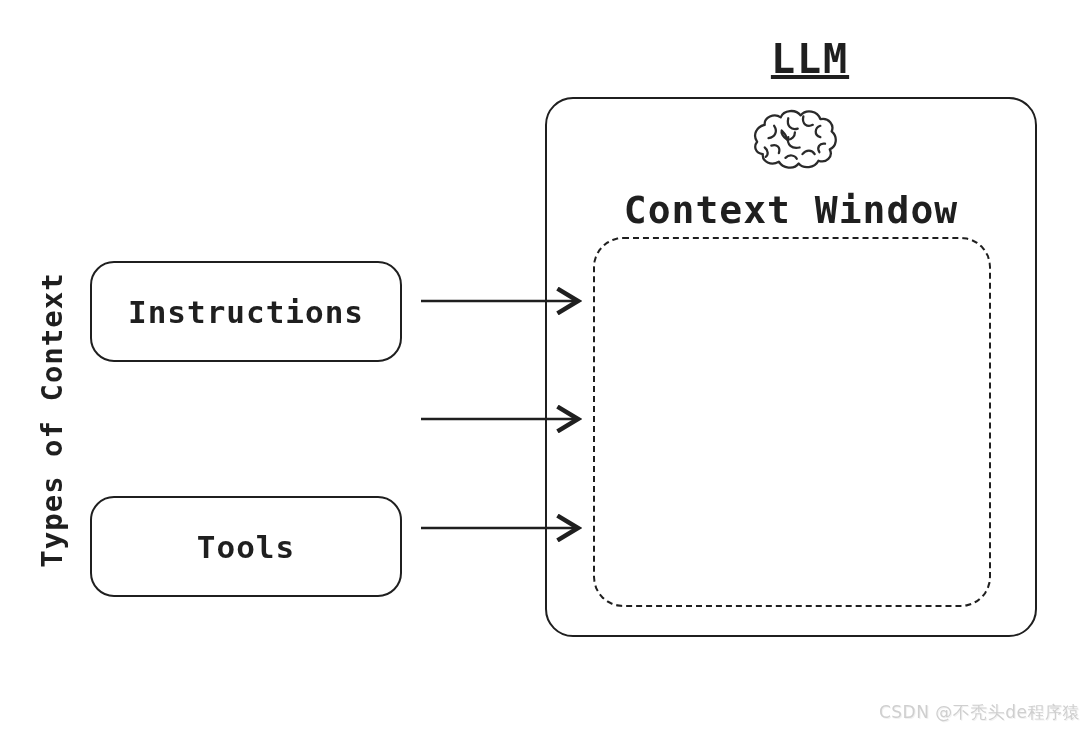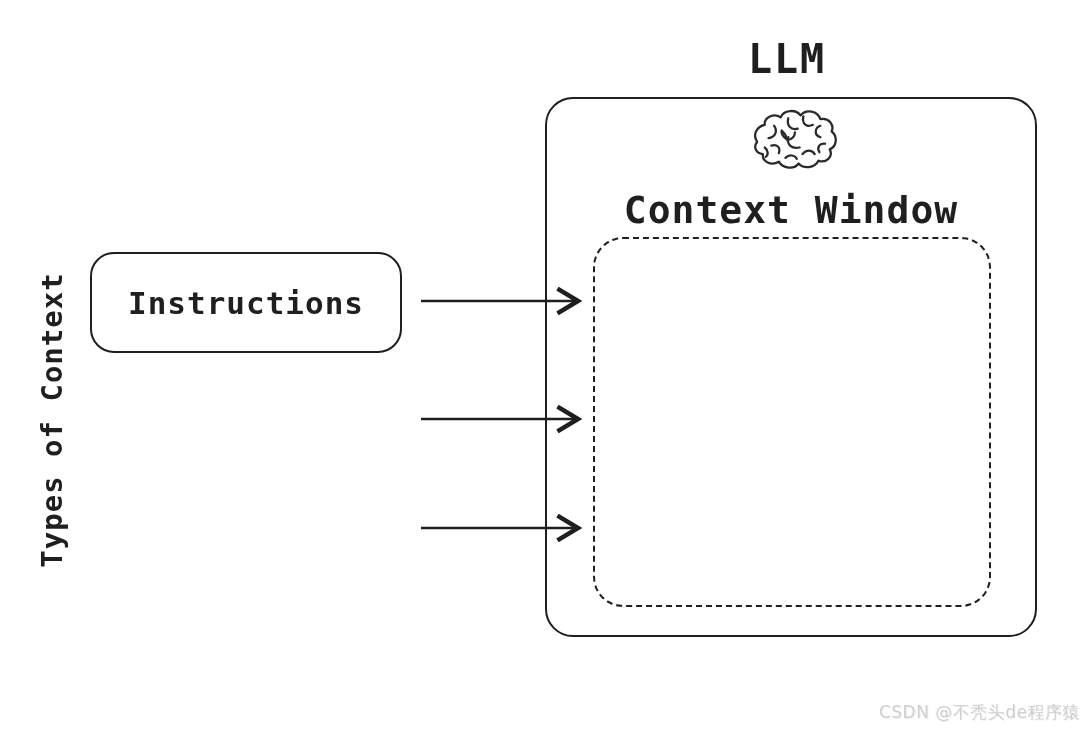--- a/index.html
+++ b/index.html
@@ -11,27 +11,28 @@
     position: relative;
     width: 1080px;
     height: 732px;
     background: #ffffff;
     overflow: hidden;
     font-family: "DejaVu Sans Mono", monospace;
     color: #1f1f1f;
   }
   .llm-title {
     position: absolute;
-    left: 541px;
+    left: 564px;
     top: 36px;
     width: 492px;
     text-align: center;
     font-size: 40px;
     font-weight: bold;
     letter-spacing: 2px;
+    text-decoration: underline;
   }
   .llm-box {
     position: absolute;
     left: 545px;
     top: 97px;
     width: 488px;
     height: 536px;
     border: 2.5px solid #1f1f1f;
     border-radius: 28px;
     background: #ffffff;
@@ -80,20 +81,21 @@
     height: 97px;
     border: 2.5px solid #1f1f1f;
     border-radius: 24px;
     background: #ffffff;
     display: flex;
     align-items: center;
     justify-content: center;
     font-size: 31px;
     font-weight: bold;
     letter-spacing: 1px;
+    margin-top: 9px;
   }
   .ctx-box.instructions { top: 252px; }
   .ctx-box.knowledge    { top: 372px; }
   .ctx-box.tools        { top: 487px; }
   .arrows-overlay {
     position: absolute;
     left: 0;
     top: 0;
     width: 1080px;
     height: 732px;
@@ -153,20 +155,23 @@
 
   <div class="context-window-box"></div>
 
   <div class="types-label">Types of Context</div>
 
   <div class="ctx-box instructions">
     <span>Instructions</span>
   </div>
 
 
+  <div class="ctx-box tools">
+    <span>Tools</span>
+  </div>
 
   <svg class="arrows-overlay" viewBox="0 0 1080 732">
     <defs>
       <marker id="arrowhead" viewBox="0 0 14 14" refX="12" refY="7" markerWidth="12" markerHeight="12" orient="auto">
         <path d="M2,1 L12,7 L2,13" fill="none" stroke="#1f1f1f" stroke-width="2.2"></path>
       </marker>
     </defs>
     <line x1="421" y1="301" x2="578" y2="301" stroke="#1f1f1f" stroke-width="2.4" marker-end="url(#arrowhead)"></line>
     <line x1="421" y1="419" x2="578" y2="419" stroke="#1f1f1f" stroke-width="2.4" marker-end="url(#arrowhead)"></line>
     <line x1="421" y1="528" x2="578" y2="528" stroke="#1f1f1f" stroke-width="2.4" marker-end="url(#arrowhead)"></line>

